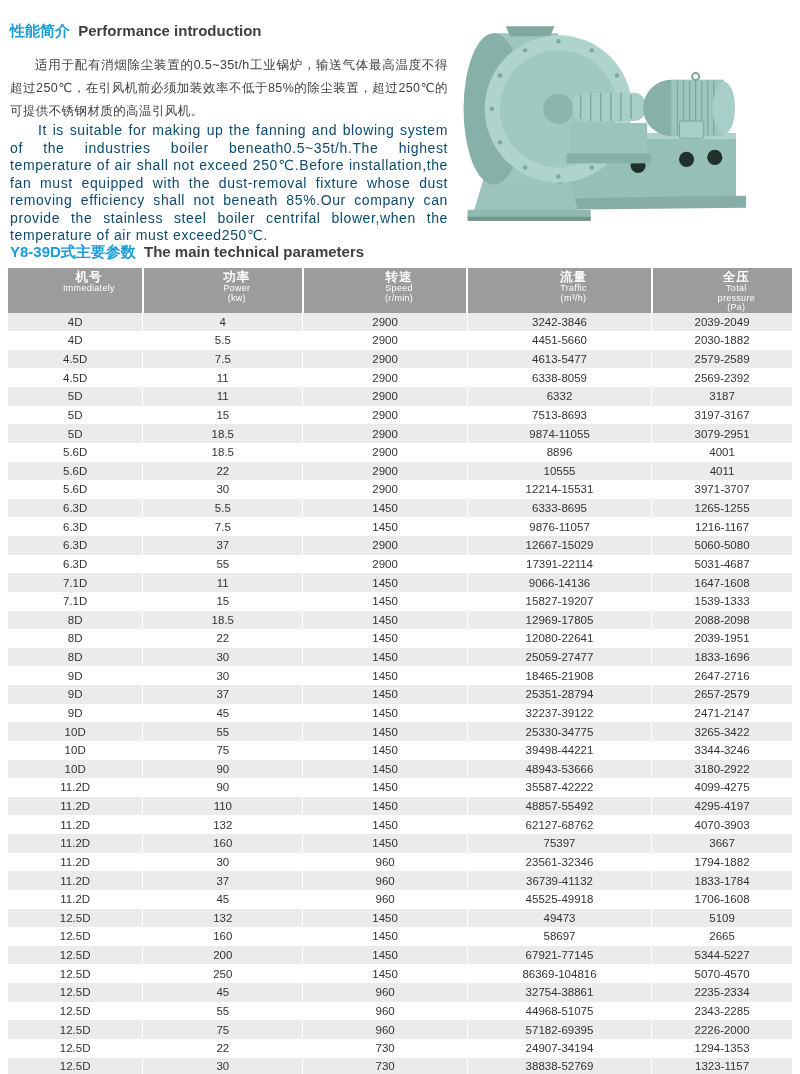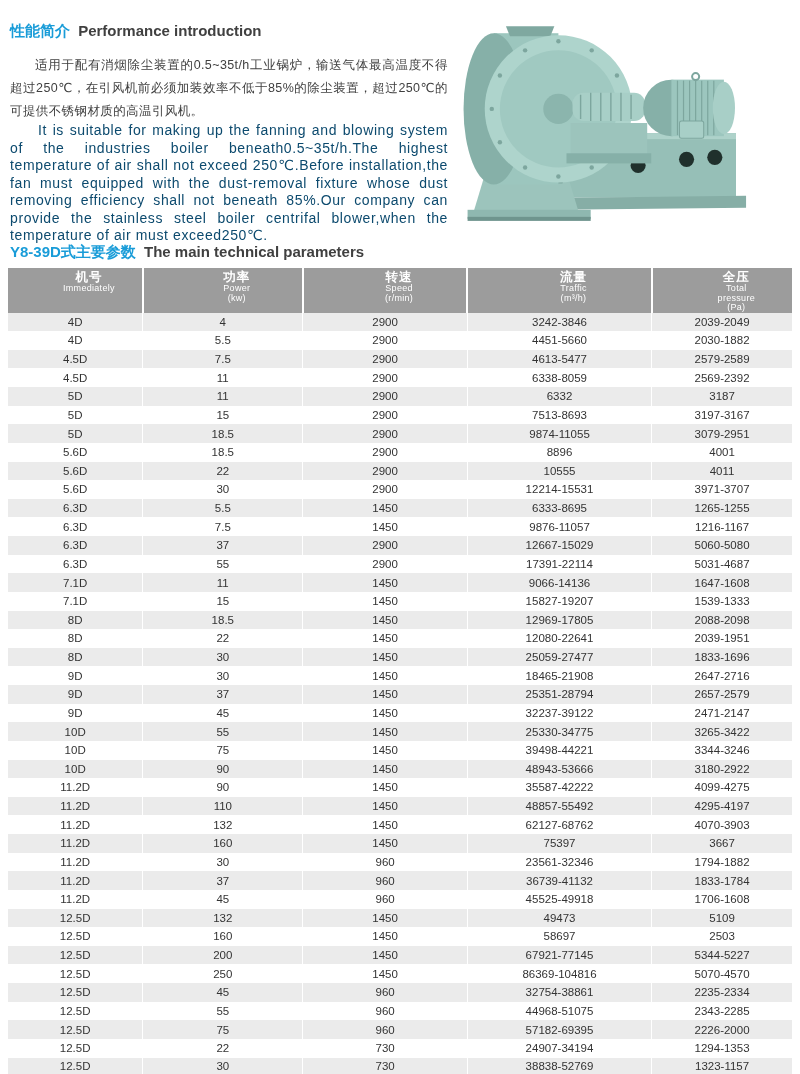--- a/index.html
+++ b/index.html
@@ -398,21 +398,21 @@
             <td>132</td>
             <td>1450</td>
             <td>49473</td>
             <td>5109</td>
           </tr>
           <tr>
             <td>12.5D</td>
             <td>160</td>
             <td>1450</td>
             <td>58697</td>
-            <td>2503</td>
+            <td>2665</td>
           </tr>
           <tr>
             <td>12.5D</td>
             <td>200</td>
             <td>1450</td>
             <td>67921-77145</td>
             <td>5344-5227</td>
           </tr>
           <tr>
             <td>12.5D</td>

